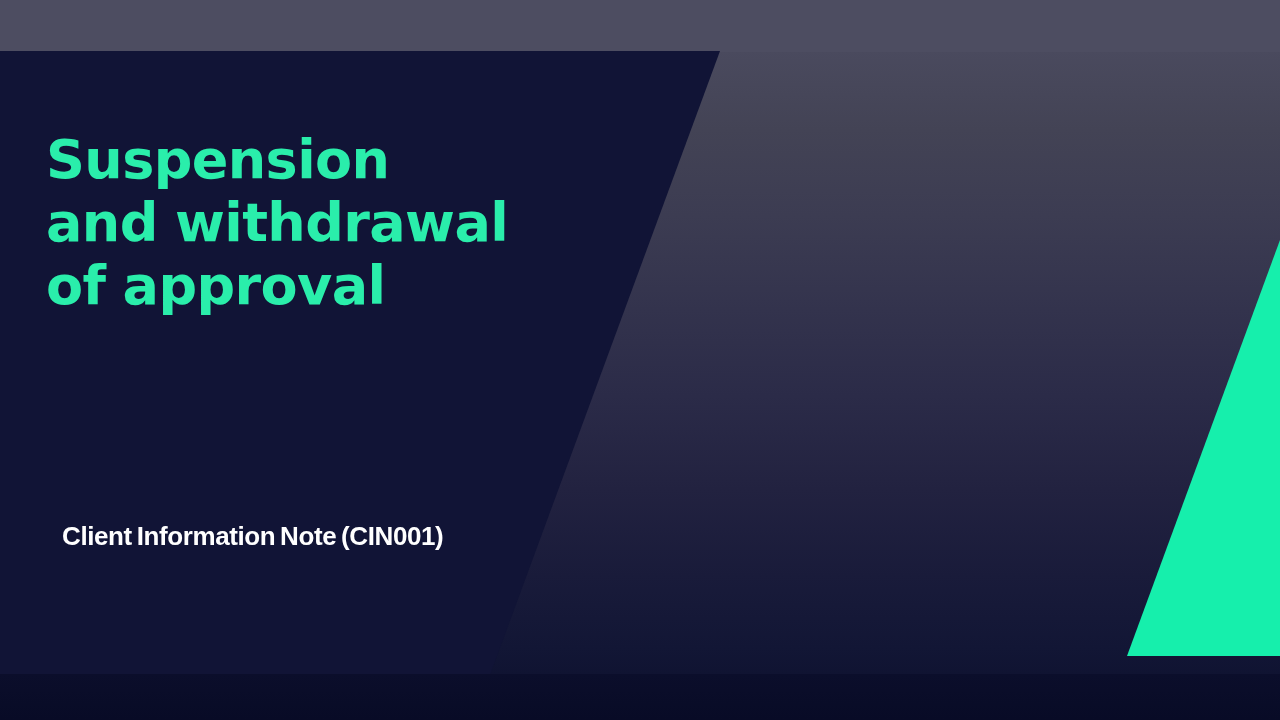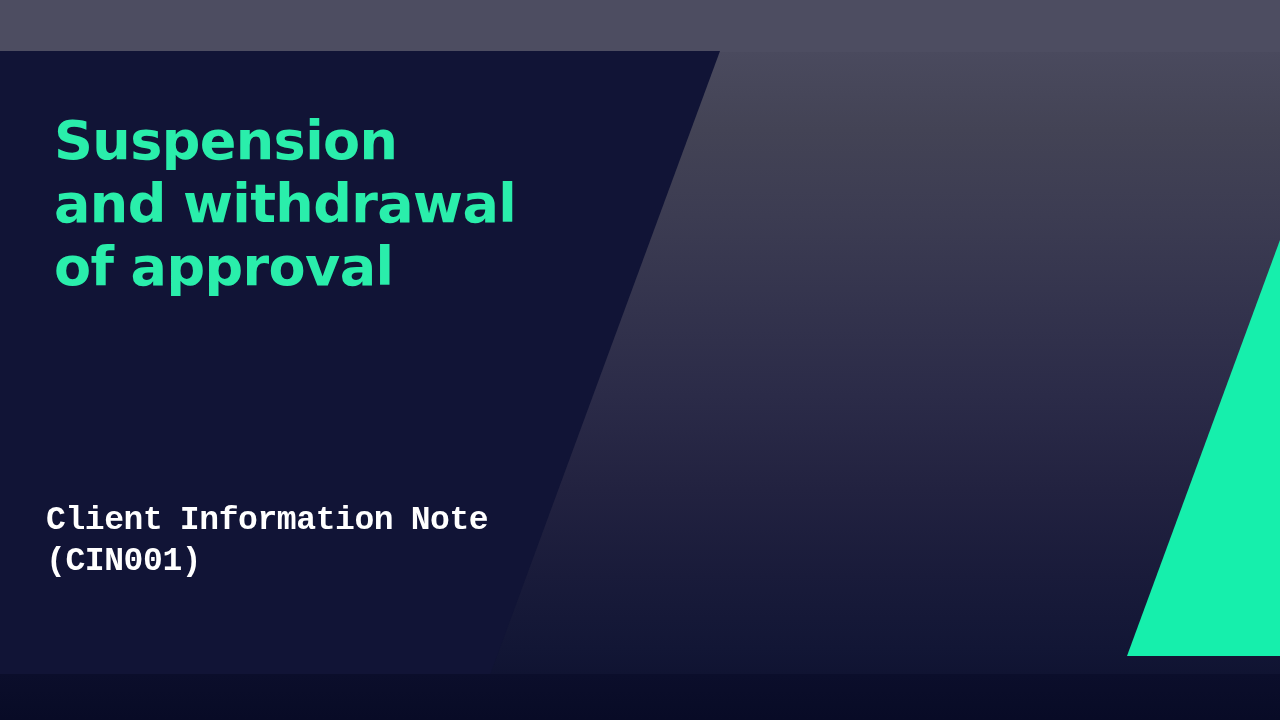--- a/index.html
+++ b/index.html
@@ -71,46 +71,45 @@
     top: 240px;
     width: 160px;
     height: 416px;
     background: #16efac;
     clip-path: polygon(160px 0, 160px 416px, 7px 416px);
   }
 
   #text-block {
     position: absolute;
     left: 46px;
-    top: 109px;
+    top: 128px;
     width: 470px;
-    margin-left: 8px;
   }
 
   #title {
     margin: 0;
     color: #2aeeab;
     font-family: "DejaVu Sans", sans-serif;
     font-weight: bold;
     font-size: 54px;
     line-height: 63px;
     letter-spacing: -0.6px;
     word-spacing: -1px;
   }
 
   #subtitle {
     position: absolute;
     left: 46px;
     top: 500px;
     width: 520px;
-    margin: 0;
+    margin: 16px;
     color: #ffffff;
-    font-family: Liberation Mono, monospace;
+    font-family: Liberation Sans, sans-serif;
     font-weight: bold;
-    font-size: 33px;
+    font-size: 26px;
     line-height: 41px;
     letter-spacing: -0.4px;
     word-spacing: -2px;
   }
 </style>
 </head>
 <body>
 
 <div id="slide">
 

